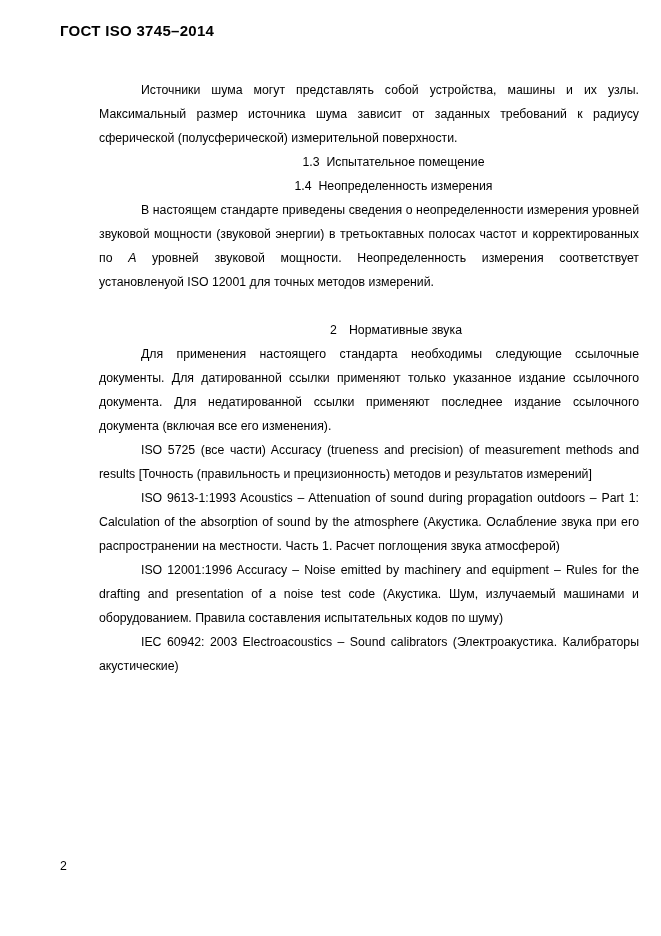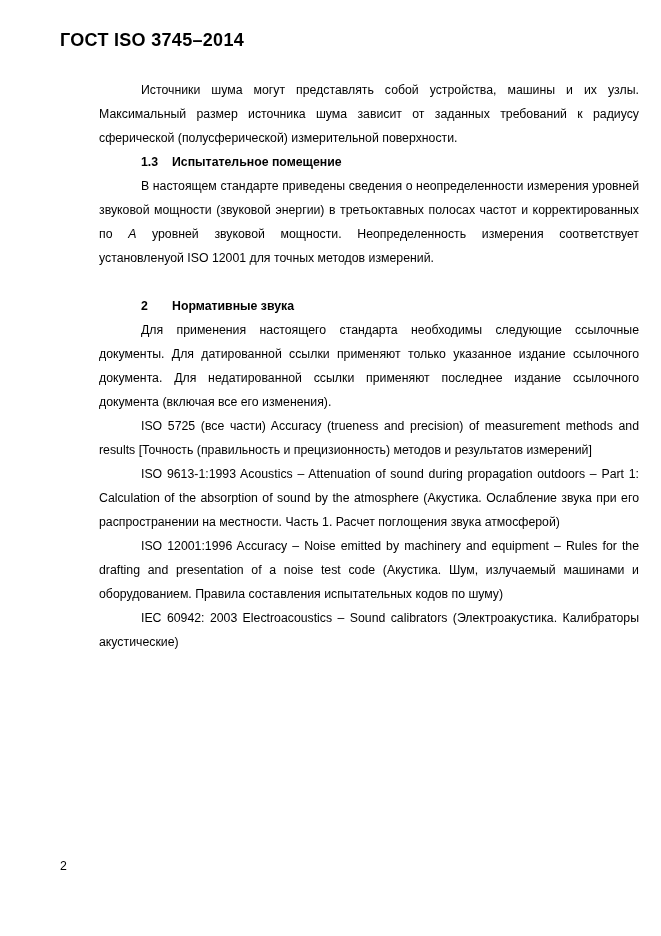--- a/index.html
+++ b/index.html
@@ -15,22 +15,22 @@
     background: #ffffff;
     color: #000000;
     font-family: "Liberation Sans", "DejaVu Sans", sans-serif;
     overflow: hidden;
     box-sizing: border-box;
   }
 
   .doc-header {
     position: absolute;
     left: 60px;
-    top: 30px;
-    font-size: 18px;
+    top: 22px;
+    font-size: 15px;
     font-weight: bold;
     letter-spacing: 0.3px;
     white-space: nowrap;
   }
 
   .content {
     position: absolute;
     left: 60px;
     top: 78px;
     width: 540px;
@@ -44,22 +44,22 @@
     text-align: justify;
     text-indent: 42px;
     text-justify: inter-word;
     hyphens: none;
   }
 
   h2.sec-head {
     margin: 0;
     font-size: 12.3px;
     line-height: 24px;
-    font-weight: bold;
-    text-align: left;
+    font-weight: normal;
+    text-align: center;
     text-indent: 0;
     padding-left: 42px;
     white-space: nowrap;
   }
 
   h2.sec-head .num {
     display: inline-block;
     min-width: 31px;
   }
 
@@ -89,20 +89,23 @@
 
   <div class="content">
 
     <p class="body-par">Источники шума могут представлять собой устройства, машины и их узлы. Максимальный размер источника шума зависит от заданных требований к радиусу сферической (полусферической) измерительной поверхности.</p>
 
     <h2 class="sec-head">
       <span class="num">1.3</span><span>Испытательное помещение</span>
     </h2>
 
 
+    <h2 class="sec-head">
+      <span class="num">1.4</span><span>Неопределенность измерения</span>
+    </h2>
 
     <p class="body-par"><span>В настоящем стандарте приведены сведения о неопределенности измерения уровней звуковой мощности (звуковой энергии) в третьоктавных полосах частот и корректированных по </span><span class="italic-var">A</span><span> уровней звуковой мощности. Неопределенность измерения соответствует установленуой ISO 12001 для точных методов измерений.</span></p>
 
     <div class="gap-section"></div>
 
     <h2 class="sec-head single">
       <span class="num">2</span><span>Нормативные звука</span>
     </h2>
 
     <p class="body-par">Для применения настоящего стандарта необходимы следующие ссылочные документы. Для датированной ссылки применяют только указанное издание ссылочного документа. Для недатированной ссылки применяют последнее издание ссылочного документа (включая все его изменения).</p>

